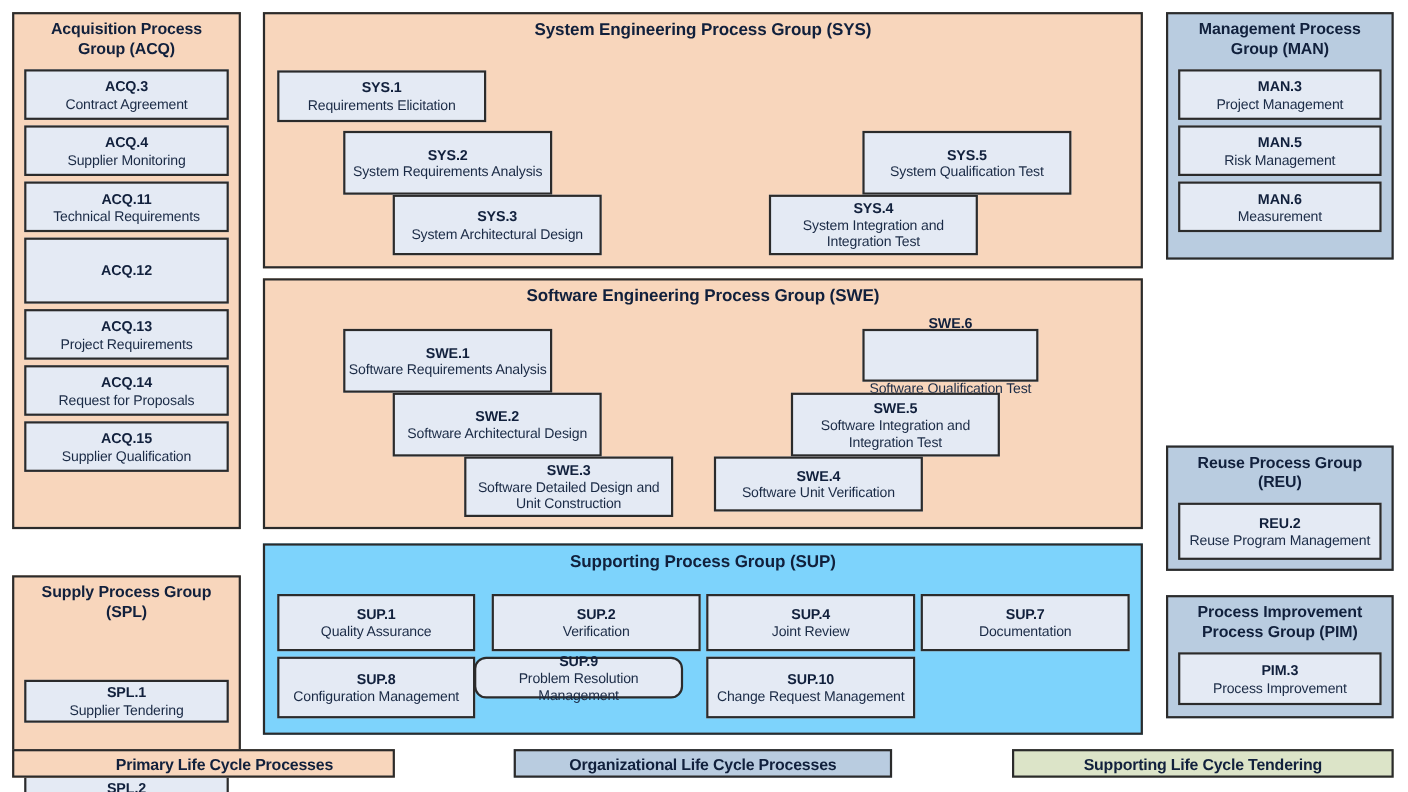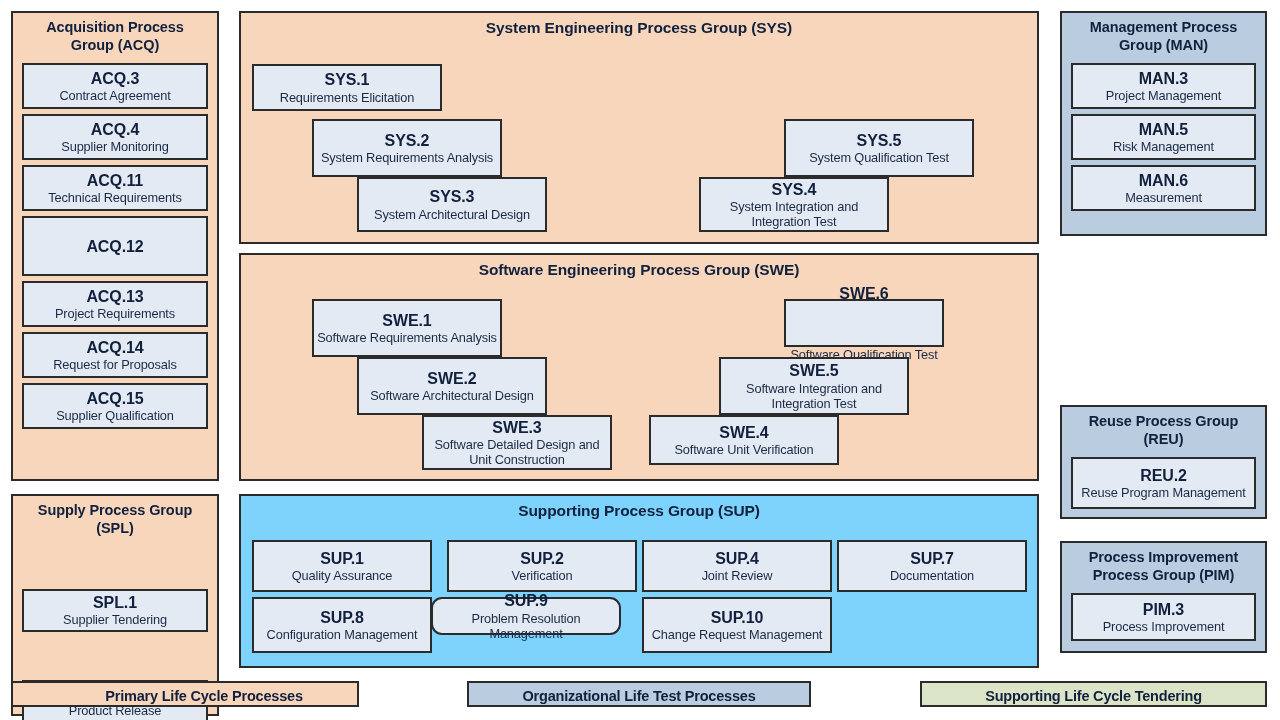--- a/index.html
+++ b/index.html
@@ -43,21 +43,21 @@
     border: 2px solid #2b2b2b;
     text-align: center;
     display: flex;
     flex-direction: column;
     align-items: center;
     justify-content: center;
     padding: 2px 3px;
   }
   .pbox .pid {
     font-weight: bold;
-    font-size: 16px;
+    font-size: 13px;
     line-height: 1.2;
     color: #11203c;
     letter-spacing: -0.1px;
   }
   .pbox .pname {
     font-size: 12.8px;
     line-height: 1.18;
     color: #1a2a45;
     letter-spacing: -0.15px;
   }
@@ -118,21 +118,21 @@
   <div class="pbox" style="height:46px;">
     <div class="pid">ACQ.14</div>
     <div class="pname">Request for Proposals</div>
   </div>
   <div class="pbox" style="height:46px;">
     <div class="pid">ACQ.15</div>
     <div class="pname">Supplier Qualification</div>
   </div>
 </div>
 
-<div class="panel primary stack" style="left:11px; top:494px; width:208px; height:222px;gap:48px;">
+<div class="panel primary stack" style="left:11px; top:523px; width:208px; height:174px;gap:48px;">
   <div class="panel-title">Supply Process Group (SPL)</div>
   <div class="pbox" style="height:46px;">
     <div class="pid">SPL.1</div>
     <div class="pname">Supplier Tendering</div>
   </div>
   <div class="pbox" style="height:46px;">
     <div class="pid">SPL.2</div>
     <div class="pname">Product Release</div>
   </div>
 </div>
@@ -260,14 +260,14 @@
 
 <div class="panel org stack" style="left:1060px; top:541px; width:207px; height:112px;">
   <div class="panel-title">Process Improvement Process Group (PIM)</div>
   <div class="pbox" style="height:48px;">
     <div class="pid">PIM.3</div>
     <div class="pname">Process Improvement</div>
   </div>
 </div>
 
 <div class="legend-item primary" style="left:11px; top:681px; width:348px;padding-left:38px;">Primary Life Cycle Processes</div>
-<div class="legend-item org" style="left:467px; top:681px; width:344px;">Organizational Life Test Processes</div>
+<div class="legend-item org" style="left:467px; top:681px; width:344px;">Organizational Life Cycle Processes</div>
 <div class="legend-item support" style="left:920px; top:681px; width:347px;">Supporting Life Cycle Tendering</div>
 
 </body></html>

